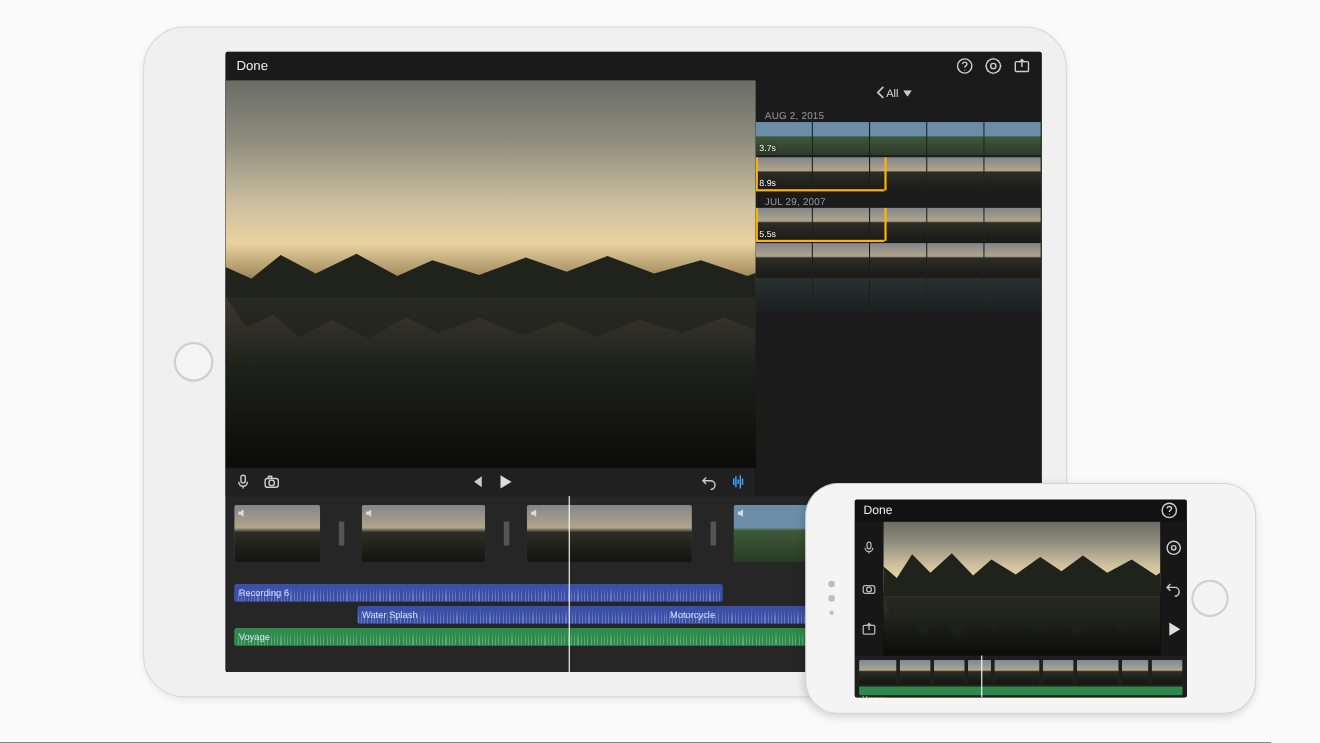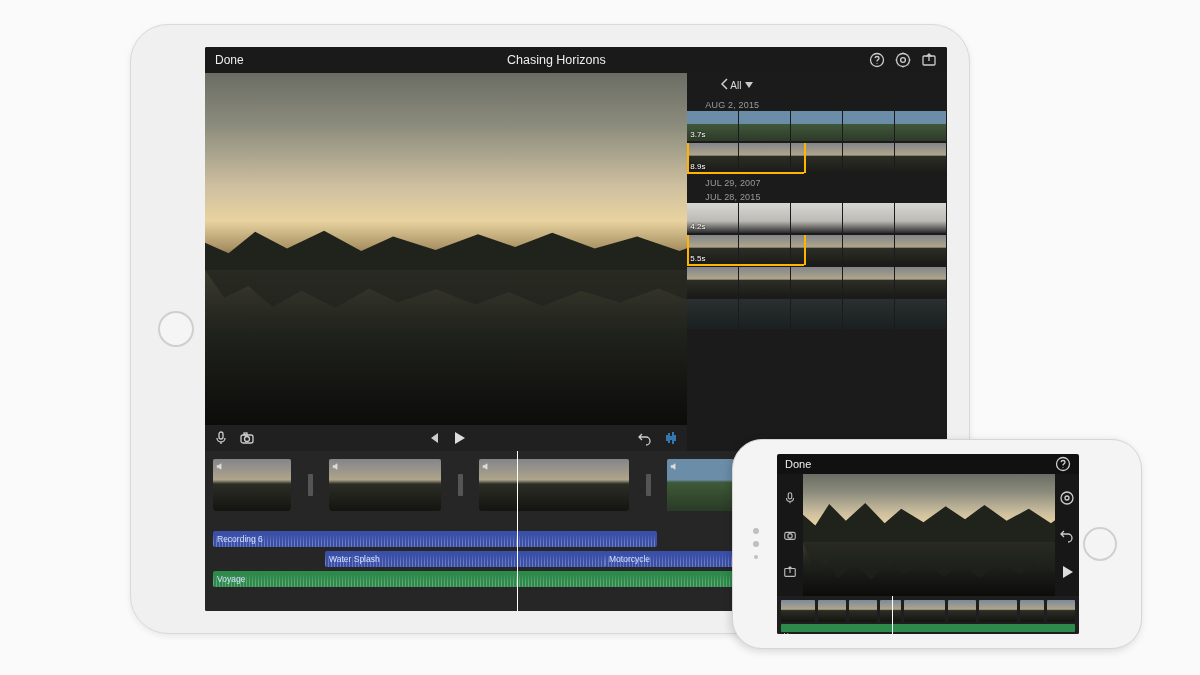--- a/index.html
+++ b/index.html
@@ -71,28 +71,27 @@
     background:#20221c; transform: scaleY(-1);
     clip-path: polygon(0 100%, 4% 40%, 9% 65%, 14% 20%, 20% 55%, 27% 18%, 34% 60%, 40% 30%, 48% 58%, 56% 25%, 63% 52%, 70% 22%, 78% 55%, 86% 30%, 94% 60%, 100% 35%, 100% 100%);
     opacity:.7;
   }
 
   .library {
     flex:1; background:#1b1b1b; color:#ddd; font-size:10px;
     display:flex; flex-direction:column; overflow:hidden;
   }
   .lib-head {
-    height:24px; display:flex; align-items:center; justify-content:flex-start;
+    height:24px; display:flex; align-items:center; justify-content:center;
     padding:0 8px;
-    margin-left:25px;
   }
   .lib-head .back { color:#aaa; cursor:pointer; }
   .lib-head .filter { display:flex; align-items:center; gap:4px; }
   .lib-scroll { flex:1; overflow:hidden; }
-  .lib-group-date { color:#9a9a9a; font-size:9px; padding:3px 6px 1px 18px; letter-spacing:.02em; }
+  .lib-group-date { color:#9a9a9a; font-size:9px; padding:3px 6px 1px 8px; letter-spacing:.02em; }
   .clip-row {
     position:relative; height:30px; display:flex; margin:0 0 2px 0;
   }
   .clip-row .cell { flex:1; margin-right:1px; background:#2c3a2a;
     background-image: linear-gradient(to bottom,#6b8da8 0%, #6b8da8 43%, #40583a 44%, #2d3a28 100%);
   }
   .clip-row .cell.mtnthumb {
     background-image: linear-gradient(to bottom,#82858a 0%, #b0a58a 40%, #2c2d25 45%, #1a1b17 100%);
   }
   .clip-row .cell.people {
@@ -230,21 +229,20 @@
 <body>
 
 <div class="ipad">
   <div class="ipad-home"></div>
   <div class="ipad-screen">
 
     <div class="topbar">
       <div class="left">
         <span>Done</span>
       </div>
-      <div class="title">Chasing Horizons</div>
       <div class="right right-icons">
         <span class="ico">
             <svg viewBox="0 0 16 16">
               <circle cx="8" cy="8" r="6.5"></circle>
               <path d="M6 6.2c.2-1 1-1.7 2-1.7 1.1 0 2 .8 2 1.8 0 .9-.6 1.3-1.3 1.8-.5.4-.7.7-.7 1.3"></path>
               <circle cx="8" cy="11.6" r=".5" fill="#ccc" stroke="none"></circle>
             </svg>
           </span>
         <span class="ico">
             <svg viewBox="0 0 16 16">
@@ -336,29 +334,20 @@
               <div class="cell mtnthumb"></div>
               <div class="cell mtnthumb"></div>
               <div class="cell mtnthumb"></div>
               <div class="cell mtnthumb"></div>
               <div class="cell mtnthumb"></div>
               <div class="hndl"></div>
               <div class="hndl r"></div>
               <div class="clip-dur">8.9s</div>
             </div>
             <div class="lib-group-date">JUL 29, 2007</div>
-            <div class="lib-group-date">JUL 28, 2015</div>
-            <div class="clip-row">
-              <div class="cell people"></div>
-              <div class="cell people"></div>
-              <div class="cell people"></div>
-              <div class="cell people"></div>
-              <div class="cell people"></div>
-              <div class="clip-dur">4.2s</div>
-            </div>
             <div class="clip-row sel">
               <div class="cell mtnthumb"></div>
               <div class="cell mtnthumb"></div>
               <div class="cell mtnthumb"></div>
               <div class="cell mtnthumb"></div>
               <div class="cell mtnthumb"></div>
               <div class="hndl"></div>
               <div class="hndl r"></div>
               <div class="clip-dur">5.5s</div>
             </div>

